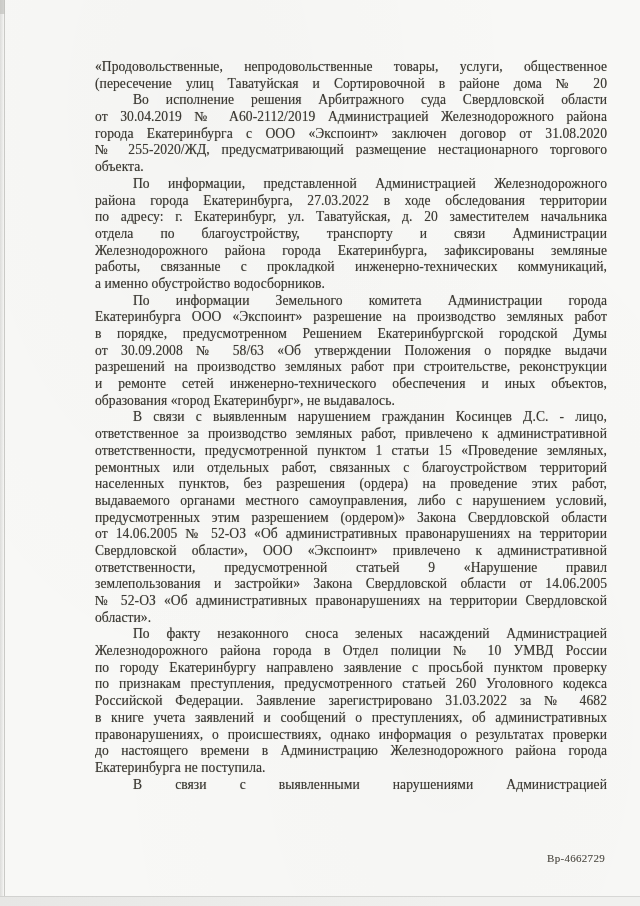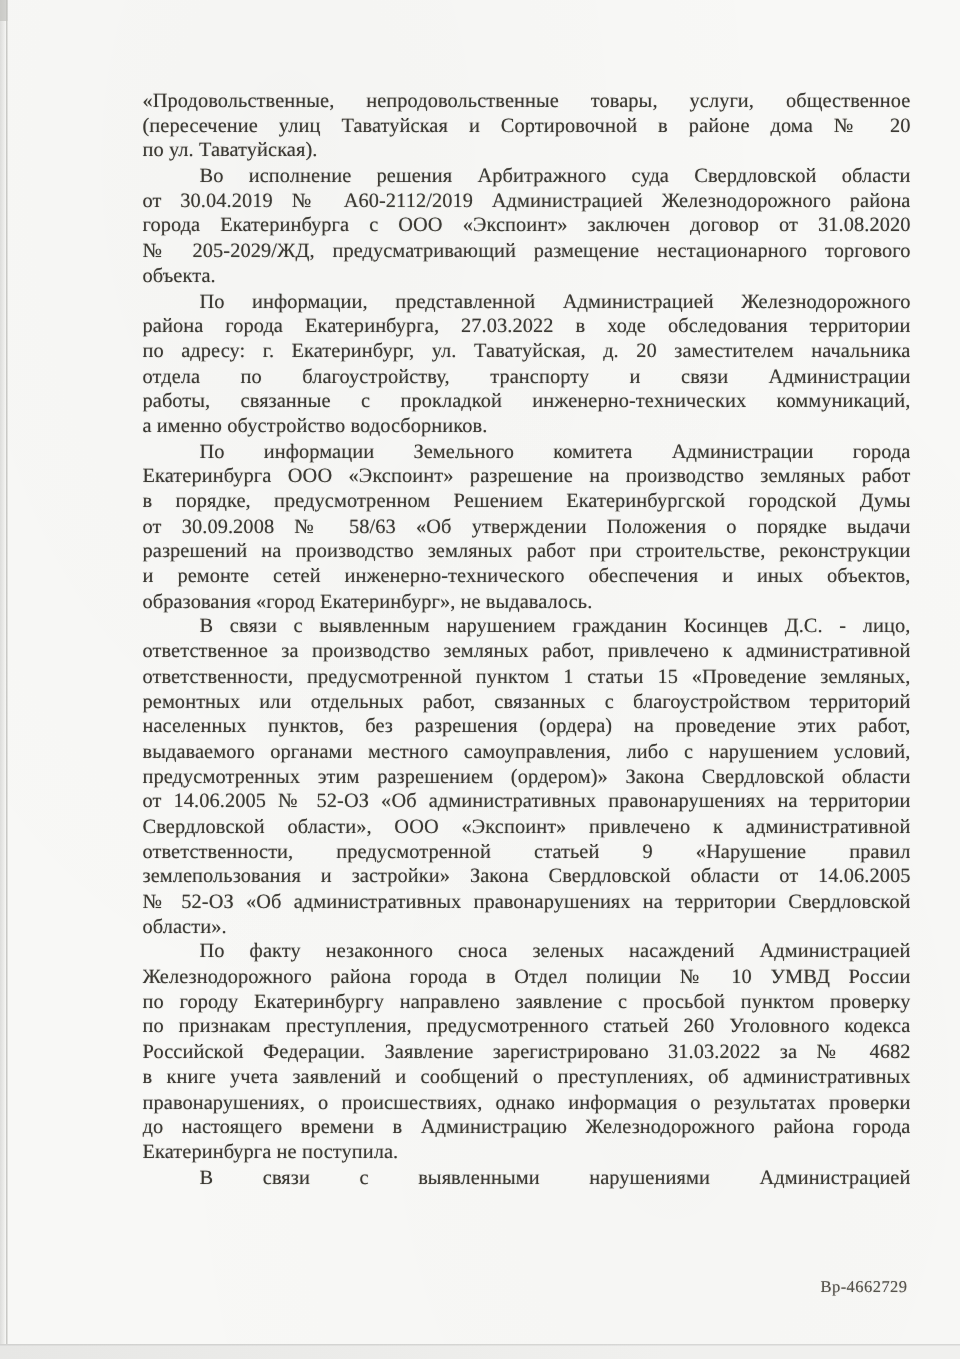--- a/index.html
+++ b/index.html
@@ -89,34 +89,34 @@
 
 <div class="sheet">
   <div class="edge-left"></div>
   <div class="corner-mark"></div>
   <div class="edge-bottom"></div>
 
   <div class="doc-body" id="doc-body">
       <div class="para">
         <div class="line">«Продовольственные, непродовольственные товары, услуги, общественное</div>
         <div class="line">(пересечение улиц Таватуйская и Сортировочной в районе дома № 20</div>
-        <div class="line end">по ул. Таватуйская).</div>
       </div>
       <div class="para indent">
         <div class="line">Во исполнение решения Арбитражного суда Свердловской области</div>
         <div class="line">от 30.04.2019 № А60-2112/2019 Администрацией Железнодорожного района</div>
         <div class="line">города Екатеринбурга с ООО «Экспоинт» заключен договор от 31.08.2020</div>
-        <div class="line">№ 205-2029/ЖД, предусматривающий размещение нестационарного торгового</div>
+        <div class="line">№ 255-2020/ЖД, предусматривающий размещение нестационарного торгового</div>
         <div class="line end">объекта.</div>
       </div>
       <div class="para indent">
         <div class="line">По информации, представленной Администрацией Железнодорожного</div>
         <div class="line">района города Екатеринбурга, 27.03.2022 в ходе обследования территории</div>
         <div class="line">по адресу: г. Екатеринбург, ул. Таватуйская, д. 20 заместителем начальника</div>
         <div class="line">отдела по благоустройству, транспорту и связи Администрации</div>
+        <div class="line">Железнодорожного района города Екатеринбурга, зафиксированы земляные</div>
         <div class="line">работы, связанные с прокладкой инженерно-технических коммуникаций,</div>
         <div class="line end">а именно обустройство водосборников.</div>
       </div>
       <div class="para indent">
         <div class="line">По информации Земельного комитета Администрации города</div>
         <div class="line">Екатеринбурга ООО «Экспоинт» разрешение на производство земляных работ</div>
         <div class="line">в порядке, предусмотренном Решением Екатеринбургской городской Думы</div>
         <div class="line">от 30.09.2008 № 58/63 «Об утверждении Положения о порядке выдачи</div>
         <div class="line">разрешений на производство земляных работ при строительстве, реконструкции</div>
         <div class="line">и ремонте сетей инженерно-технического обеспечения и иных объектов,</div>

